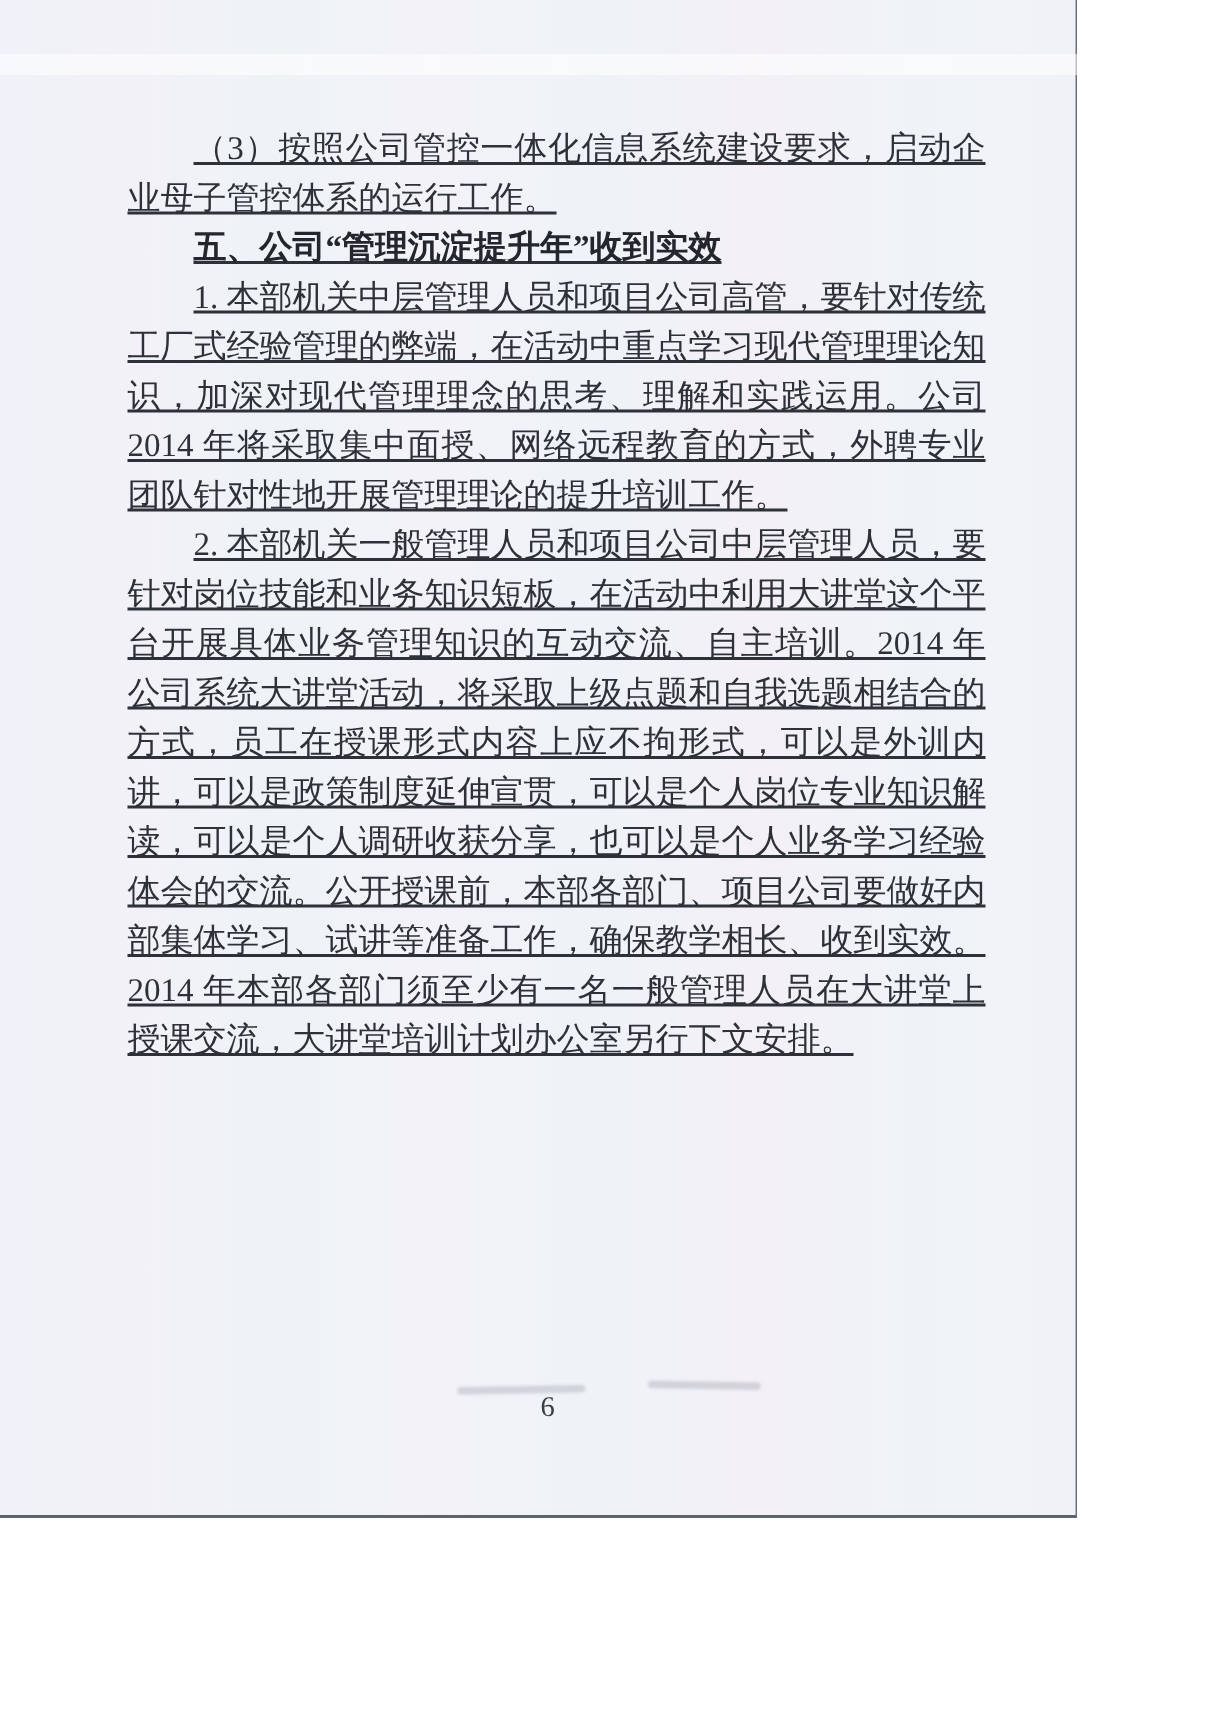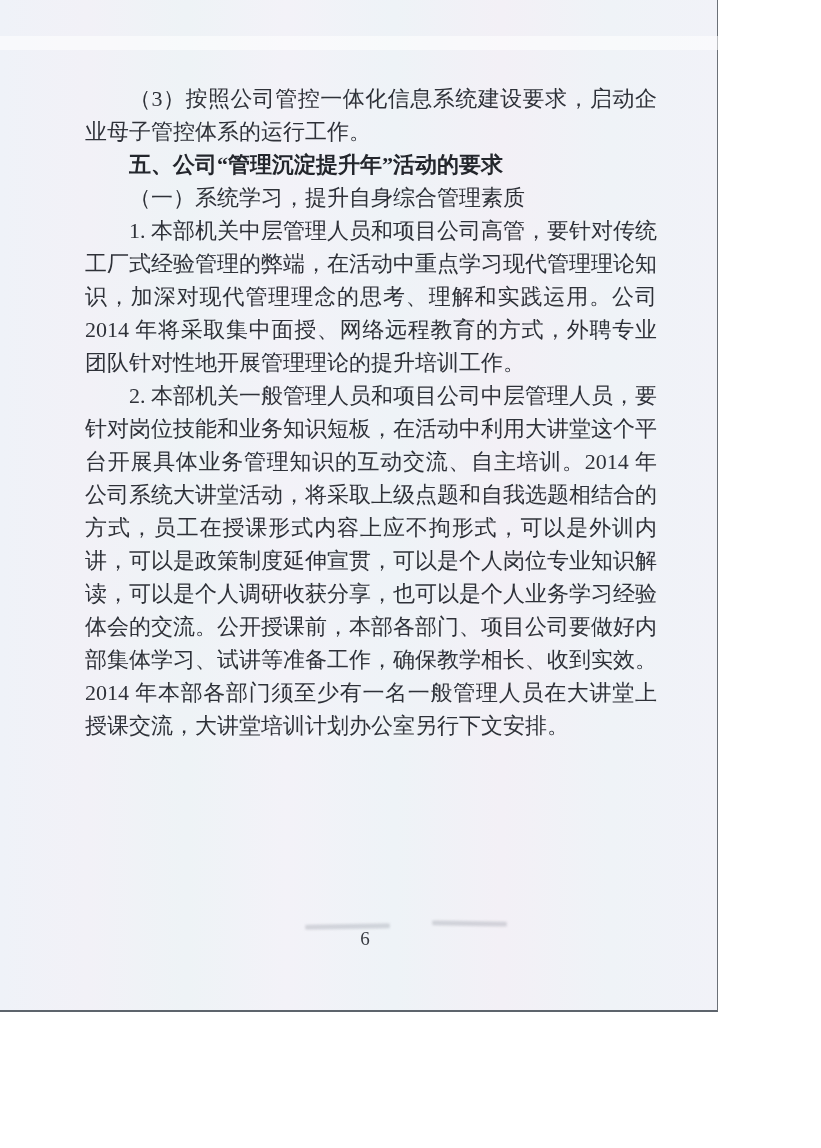--- a/index.html
+++ b/index.html
@@ -28,20 +28,21 @@
   }
   .doc-body {
     position: absolute;
     left: 85px; top: 82px;
     width: 572px;
     color: #2e3138;
     font-size: 22px;
     line-height: 33px;
     text-align: justify;
     text-justify: inter-ideograph;
+    text-decoration: underline;
   }
   .para { text-indent: 2em; }
   .para.heading { font-weight: 700; color: #23262c; }
   .page-number {
     position: absolute;
     left: 85px; top: 928px;
     width: 560px;
     text-align: center;
     font-size: 19px;
     color: #3a3d44;
@@ -57,22 +58,21 @@
   .artifact.a2 { left: 432px; top: 921px; width: 75px; transform: rotate(1deg); }
 </style>
 </head>
 <body>
 
 <div class="scan-page">
   <div class="scan-band"></div>
 
   <div class="doc-body">
     <p class="para">（3）按照公司管控一体化信息系统建设要求，启动企业母子管控体系的运行工作。</p>
-    <p class="para heading">五、公司“管理沉淀提升年”活动的要求</p>
-    <p class="para">（一）系统学习，提升自身综合管理素质</p>
+    <p class="para heading">五、公司“管理沉淀提升年”收到实效</p>
     <p class="para">1. 本部机关中层管理人员和项目公司高管，要针对传统工厂式经验管理的弊端，在活动中重点学习现代管理理论知识，加深对现代管理理念的思考、理解和实践运用。公司 2014 年将采取集中面授、网络远程教育的方式，外聘专业团队针对性地开展管理理论的提升培训工作。</p>
     <p class="para">2. 本部机关一般管理人员和项目公司中层管理人员，要针对岗位技能和业务知识短板，在活动中利用大讲堂这个平台开展具体业务管理知识的互动交流、自主培训。2014 年公司系统大讲堂活动，将采取上级点题和自我选题相结合的方式，员工在授课形式内容上应不拘形式，可以是外训内讲，可以是政策制度延伸宣贯，可以是个人岗位专业知识解读，可以是个人调研收获分享，也可以是个人业务学习经验体会的交流。公开授课前，本部各部门、项目公司要做好内部集体学习、试讲等准备工作，确保教学相长、收到实效。2014 年本部各部门须至少有一名一般管理人员在大讲堂上授课交流，大讲堂培训计划办公室另行下文安排。</p>
   </div>
 
   <div class="artifact a1"></div>
   <div class="artifact a2"></div>
 
   <div class="page-number">6</div>
 </div>
 

